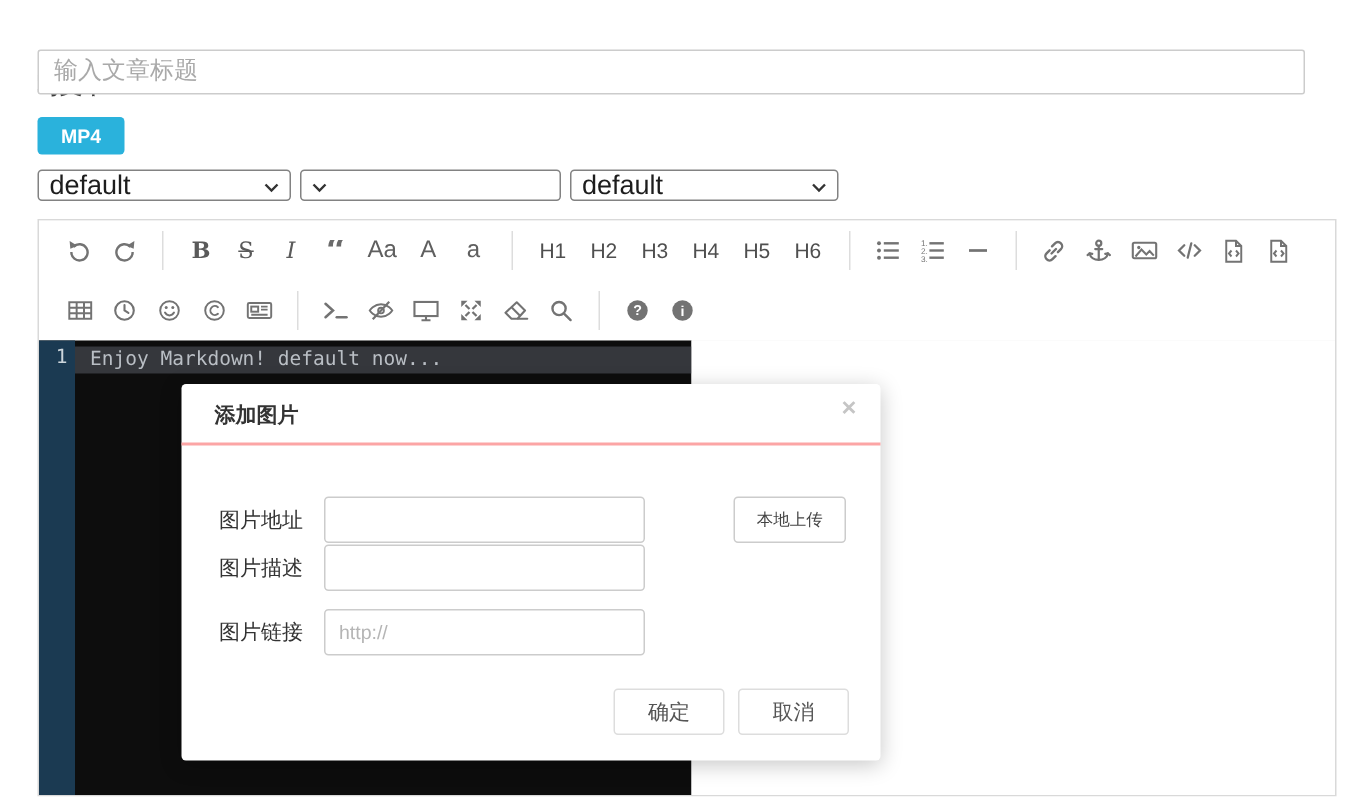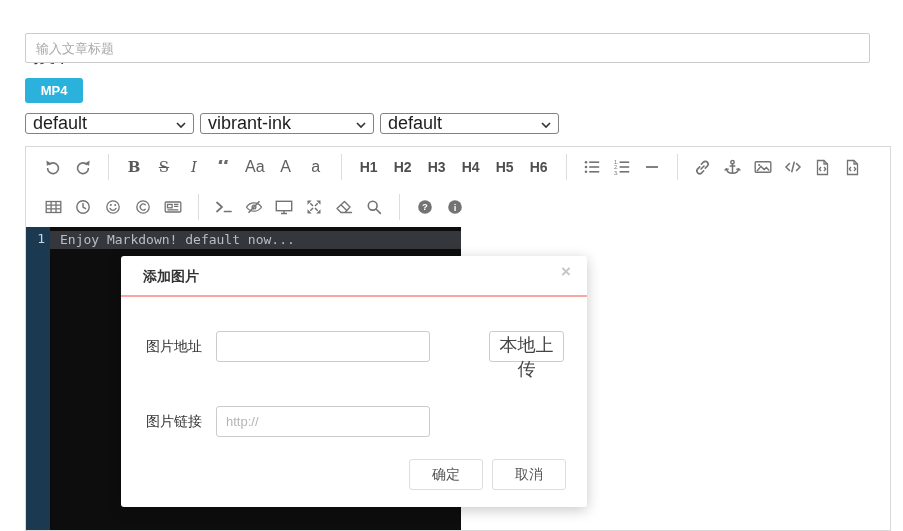--- a/index.html
+++ b/index.html
@@ -4,21 +4,21 @@
 <style>
   html,body{margin:0;padding:0;}
   body{
     position:relative;width:903px;height:531px;overflow:hidden;
     background:#ffffff;font-family:"Liberation Sans","DejaVu Sans",sans-serif;
   }
   
   .page-heading{position:absolute;left:25px;top:0;font-size:15px;font-weight:700;color:#3d3d3d;margin-top:48px;}
   .title-input{
     position:absolute;left:25px;top:33px;width:845px;height:30px;box-sizing:border-box;
-    border:1px solid #ccc;border-radius:2px;padding:0 10px;font-size:13px;color:#737373;
+    border:1px solid #ccc;border-radius:2px;padding:0 10px;font-size:16px;color:#737373;
     font-family:inherit;outline:none;
   }
   .title-input::placeholder{color:#a9a9a9;}
   .mp4-btn{
     position:absolute;left:25px;top:78px;width:58px;height:25px;border:none;border-radius:3px;
     background:#2ab2dc;color:#fff;font-weight:700;font-size:13px;font-family:inherit;cursor:pointer;
   }
   .sel{
     position:absolute;top:113px;height:21px;box-sizing:border-box;border:1px solid #828282;
     border-radius:3px;background:#fff;display:flex;align-items:center;font-size:18px;color:#1d1d1d;
@@ -42,21 +42,21 @@
   }
   .tb-btn svg{display:block;}
   .tb-ic{display:inline-flex;}
   .tb-divider{width:1px;height:26px;background:#ddd;margin:0 10px;}
   .g-bold{font-family:"DejaVu Serif","Liberation Serif",serif;font-weight:700;font-size:15px;}
   .g-strike{font-size:15px;text-decoration:line-through;font-family:"DejaVu Serif",serif;}
   .g-italic{font-family:"DejaVu Serif","Liberation Serif",serif;font-style:italic;font-size:15px;}
   .g-quote{font-family:"DejaVu Serif","Liberation Serif",serif;font-weight:700;font-size:24px;
            height:15px;line-height:26px;overflow:hidden;color:#6b6b6b;}
   .g-case{font-size:16px;color:#5f5f5f;}
-  .g-head{font-weight:700;font-size:14px;color:#4f4f4f;margin:0 8px;}
+  .g-head{font-weight:400;font-size:14px;color:#4f4f4f;margin:0 8px;}
   
   .md-body{position:absolute;left:0;top:80px;right:0;bottom:0;background:#fff;}
   .cm-pane{position:absolute;left:0;top:0;bottom:0;width:435px;background:#0d0d0d;}
   .cm-gutter{
     position:absolute;left:0;top:0;bottom:0;width:24px;background:#1b3a52;
     font-family:"DejaVu Sans Mono","Liberation Mono",monospace;font-size:13px;color:#ccd5db;
   }
   .cm-linenum{text-align:right;padding:4px 5px 0 0;}
   .cm-activeline{
     position:absolute;left:24px;right:0;top:4px;height:18px;background:#35373c;
@@ -78,21 +78,21 @@
   .dlg-row{position:absolute;left:0;width:100%;height:31px;}
   .dlg-label{position:absolute;left:25px;top:0;line-height:31px;font-size:14px;color:#333;}
   .dlg-input{
     position:absolute;left:95px;top:0;width:214px;height:31px;box-sizing:border-box;
     border:1px solid #ccc;border-radius:3px;padding:0 9px;font-size:13px;color:#333;
     font-family:inherit;outline:none;
   }
   .dlg-input::placeholder{color:#b5b5b5;}
   .dlg-upload{
     position:absolute;left:368px;top:0;width:75px;height:31px;box-sizing:border-box;
-    background:#fff;border:1px solid #ccc;border-radius:3px;font-size:18px;color:#444;
+    background:#fff;border:1px solid #ccc;border-radius:3px;font-size:11px;color:#444;
     font-family:inherit;cursor:pointer;
   }
   .dlg-btn{
     position:absolute;top:203px;width:74px;height:31px;box-sizing:border-box;background:#fff;
     border:1px solid #ddd;border-radius:3px;font-size:14px;color:#555;font-family:inherit;cursor:pointer;
   }
   #dlg-ok{left:288px;}
   #dlg-cancel{left:371px;}
 </style>
 </head>
@@ -106,21 +106,20 @@
 
 <div class="sel" id="sel-0">
   <span class="sel-val">default</span>
   <span>
     <svg width="10" height="7" viewBox="0 0 10 7">
         <path d="M1 1l4 4 4-4" fill="none" stroke="#333" stroke-width="1.6"></path>
       </svg>
   </span>
 </div>
 <div class="sel" id="sel-1">
-  <span class="sel-val">vibrant-ink</span>
   <span>
     <svg width="10" height="7" viewBox="0 0 10 7">
         <path d="M1 1l4 4 4-4" fill="none" stroke="#333" stroke-width="1.6"></path>
       </svg>
   </span>
 </div>
 <div class="sel" id="sel-2">
   <span class="sel-val">default</span>
   <span>
     <svg width="10" height="7" viewBox="0 0 10 7">
@@ -425,20 +424,24 @@
     <span class="dialog-title">添加图片</span>
     <span class="dialog-close">×</span>
   </div>
 
   <div class="dlg-row" style="top:75px;">
     <span class="dlg-label">图片地址</span>
     <input class="dlg-input" type="text" placeholder="" style="">
     <button class="dlg-upload">本地上传</button>
   </div>
 
+  <div class="dlg-row" style="top:107px;">
+    <span class="dlg-label">图片描述</span>
+    <input class="dlg-input" type="text" placeholder="" style="">
+  </div>
 
   <div class="dlg-row" style="top:150px;">
     <span class="dlg-label">图片链接</span>
     <input class="dlg-input" type="text" placeholder="http://" style="">
   </div>
 
   <button class="dlg-btn" id="dlg-ok">确定</button>
   <button class="dlg-btn" id="dlg-cancel">取消</button>
 </div>
 

